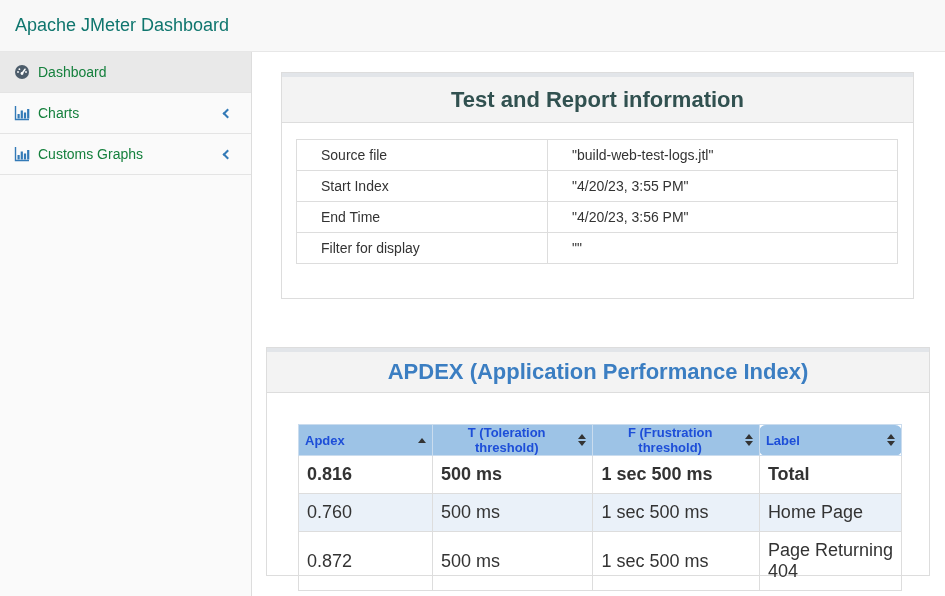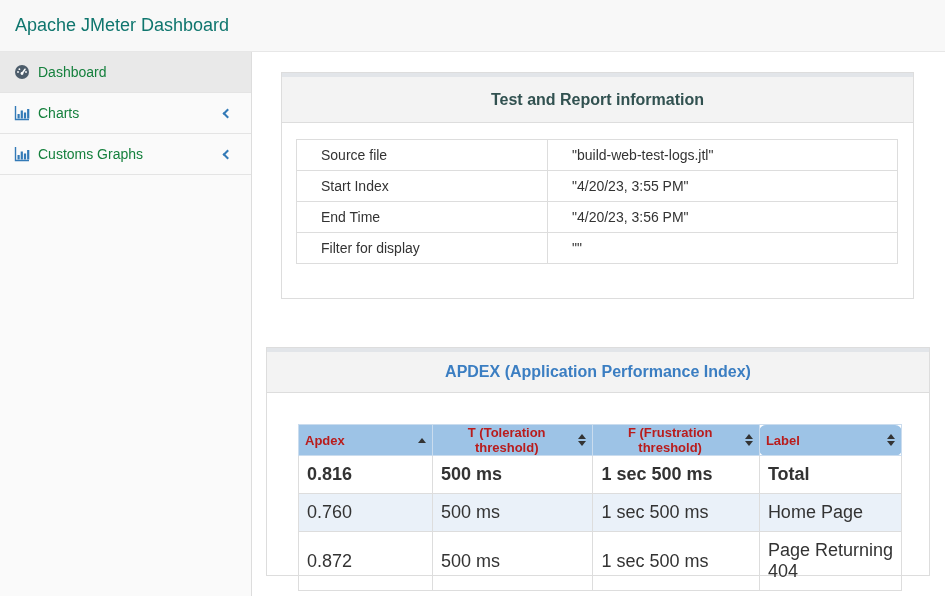--- a/index.html
+++ b/index.html
@@ -22,40 +22,40 @@
   .chevron-left { width:7px; height:7px; border-left:2px solid #337ab7;
     border-bottom:2px solid #337ab7; transform:rotate(45deg); margin-right:6px; }
 
   
   .main { position:absolute; left:252px; top:52px; width:693px; height:544px; background:#fff; }
 
   .card { position:absolute; background:#fff; border:1px solid #ddd; }
   .card-topbar { height:4px; background:#e2e5e9; }
   .card-header { background:#f3f3f3; border-bottom:1px solid #ddd;
     display:flex; align-items:center; justify-content:center; }
-  .card-title { font-weight:bold; font-size:16px; }
+  .card-title { font-weight:bold; font-size:22px; }
 
   
   .card-info { left:29px; top:20px; width:633px; height:227px; }
   .card-info .card-header { height:46px; }
   .card-info .card-title { color:#315150; }
   .card-info .card-body { padding:16px 15px 0 14px; }
   table.info-table { width:100%; border-collapse:collapse; }
   table.info-table td { border:1px solid #ddd; height:31px; padding:4px 24px;
     font-size:14px; color:#333; vertical-align:middle; }
   table.info-table td.k { width:251px; }
 
   
   .card-apdex { left:14px; top:295px; width:664px; height:229px; }
   .card-apdex .card-header { height:41px; }
   .card-apdex .card-title { color:#3b7ec2; }
   .card-apdex .card-body { padding:31px 29px 0 31px; }
   table.apdex-table { width:604px; border-collapse:collapse; table-layout:fixed; }
   table.apdex-table th { background:#9dc3e6; height:27px; font-size:13px; font-weight:bold;
-    color:#b91c1c; border:1px solid #cadcee; padding:0 6px; }
+    color:#1d4ed8; border:1px solid #cadcee; padding:0 6px; }
   table.apdex-table th .th-inner { display:flex; align-items:center; justify-content:center; gap:4px; }
   table.apdex-table td { border:1px solid #ddd; height:31px; padding:8px 8px;
     font-size:18px; color:#333; vertical-align:middle; }
   tr.row-bold td { font-weight:bold; }
   tr.row-striped td { background:#eaf1f9; }
   .col-apdex { width:132px; } .col-t { width:158px; } .col-f { width:164px; } .col-label { width:140px;border-radius:7px; }
 
   
   .caret-up { width:0; height:0; border-left:4px solid transparent;
     border-right:4px solid transparent; border-bottom:5px solid #333; }

